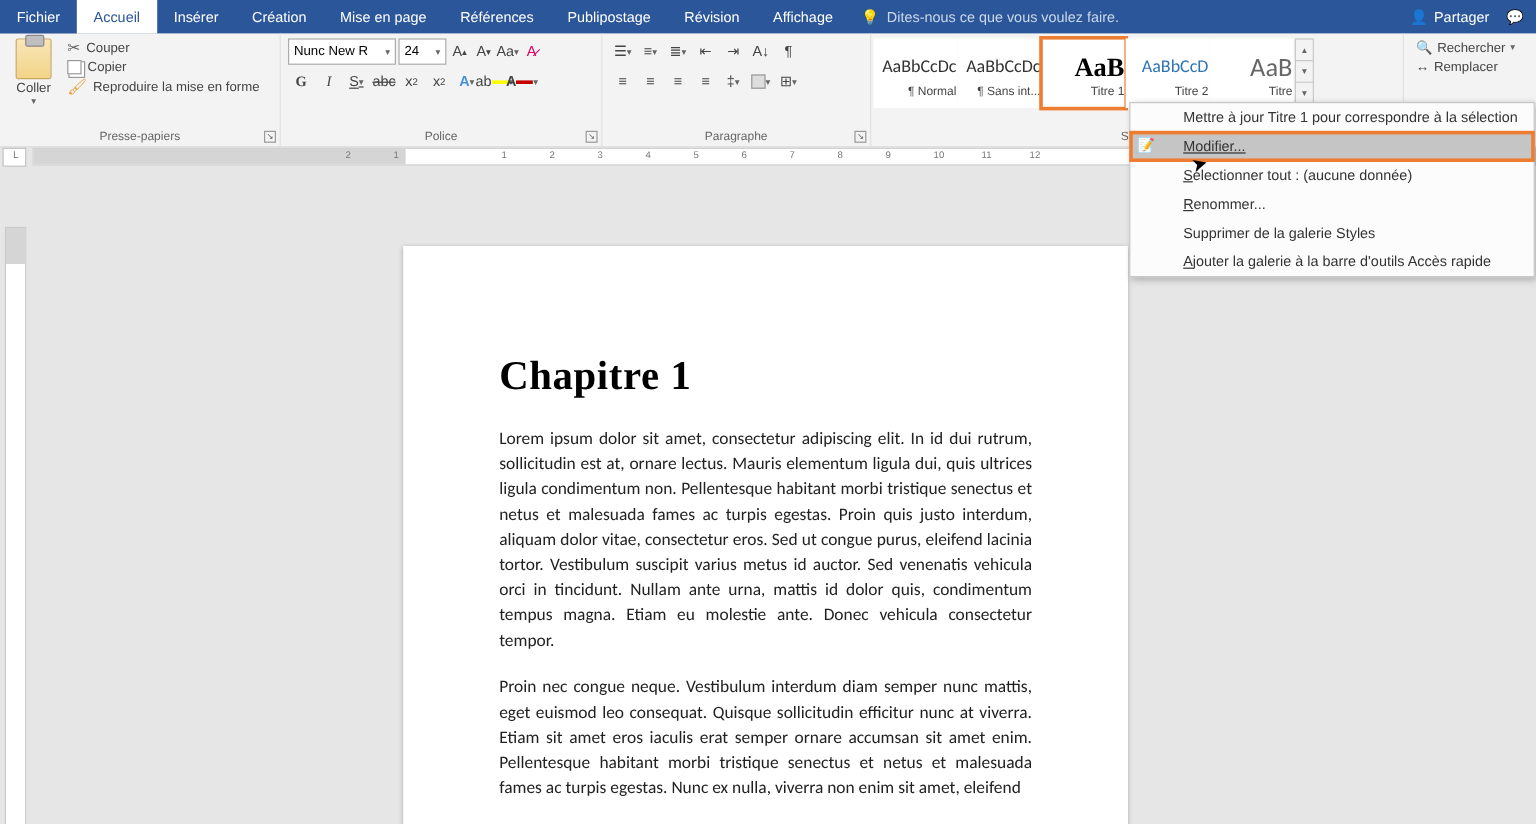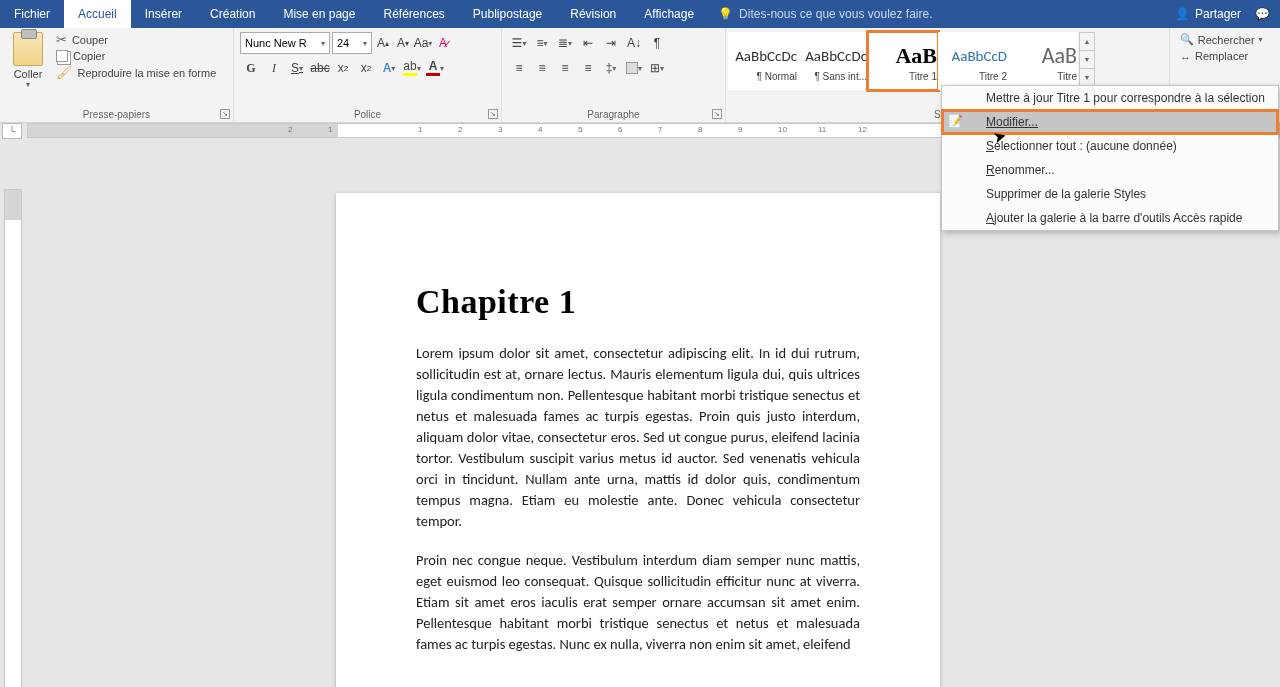--- a/index.html
+++ b/index.html
@@ -40,21 +40,21 @@
 .font-size { width:40px; height:22px; border:1px solid #ababab; background:#fff; font-size:11px; padding:0 4px; display:flex; align-items:center; justify-content:space-between;}
 .dd { font-size:8px; color:#666; }
 .btn { width:22px; height:22px; display:flex; align-items:center; justify-content:center; font-size:12px; color:#444; cursor:pointer;}
 .btn.small { width:18px; }
 .font-row2 { display:flex; align-items:center; gap:1px; margin-top:3px;}
 .btn.bold { font-weight:bold; font-family:"Times New Roman"; }
 .btn.italic { font-style:italic; font-family:"Times New Roman"; }
 .btn.under { text-decoration:underline; font-family:"Times New Roman"; }
 .btn.strike { text-decoration:line-through; }
 .color-bar { width:14px; height:3px; display:block; margin-top:1px;}
-.btn .stack { display:flex; flex-direction:column; align-items:center; line-height:1;justify-content:flex-end;}
+.btn .stack { display:flex; flex-direction:row; align-items:center; line-height:1;justify-content:flex-end;}
 
 
 .para { width: 224px; }
 .para-row { display:flex; gap:1px;}
 
 
 .styles { flex:1; padding:4px 2px 0 2px; }
 .gallery { display:flex; gap:0; align-items:flex-start;}
 .style-tile { width:70px; height:58px; border:1px solid transparent; display:flex; flex-direction:column; align-items:flex-end; justify-content:center; cursor:pointer; background:#fff;}
 .style-tile .prev { font-size:15px; color:#333; height:30px; display:flex; align-items:center; font-family:"Calibri",sans-serif;}
@@ -73,21 +73,21 @@
 .tab-stop { width:20px; height:16px; background:#fff; border:1px solid #bbb; font-size:9px; display:flex; align-items:center; justify-content:center; color:#666; margin-left:2px;}
 .hruler { flex:1; margin-left:5px; background:#fff; position:relative; height:15px; border:1px solid #c9c9c9; font-size:8px; color:#777; overflow:hidden;}
 .hruler .seg { position:absolute; top:0; height:100%; }
 .hruler .dark { background:#d5d5d5; }
 .hruler .num { position:absolute; top:1px; font-size:8px; }
 
 
 .workspace { position:absolute; top:139px; left:0; right:0; bottom:0; background:#e6e6e6; display:flex;}
 .vruler { width:18px; background:#fff; border:1px solid #c9c9c9; margin:50px 0 0 4px; height:520px; position:relative;}
 .vruler .dark { position:absolute; left:0; right:0; background:#d5d5d5;}
-.page-wrap { flex:1; display:flex; justify-content:flex-start; padding-left:314px; padding-top:4px;}
+.page-wrap { flex:1; display:flex; justify-content:flex-start; padding-left:314px; padding-top:16px;}
 .page { width:604px; background:#fff; box-shadow:0 1px 4px rgba(0,0,0,0.25); margin-top:50px; padding:90px 80px 20px 80px; min-height:600px;}
 .page h1 { font-family:"Times New Roman",serif; font-size:34px; font-weight:bold; margin-bottom:22px; letter-spacing:0.5px;}
 .page p { font-family:"Calibri","Segoe UI",sans-serif; font-size:14.5px; line-height:1.45; color:#222; text-align:justify; margin-bottom:18px;}
 
 
 .context-menu { position:absolute; top:85px; left:941px; width:338px; background:#fcfcfc; border:1px solid #c6c6c6; box-shadow:2px 2px 6px rgba(0,0,0,0.25); font-size:12px; z-index:100;}
 .context-menu .item { padding:5px 10px 5px 44px; color:#333; position:relative; cursor:pointer;}
 .context-menu .item.highlight { background:#c5c5c5; outline:3px solid #ed7d31; outline-offset:-2px; z-index:2;}
 .context-menu .item .icn { position:absolute; left:6px; top:4px; width:16px; height:16px; }
 .cursor-arrow { position:absolute; left:993px; top:127px; z-index:200; font-size:16px; color:#000; transform:rotate(-15deg);}

